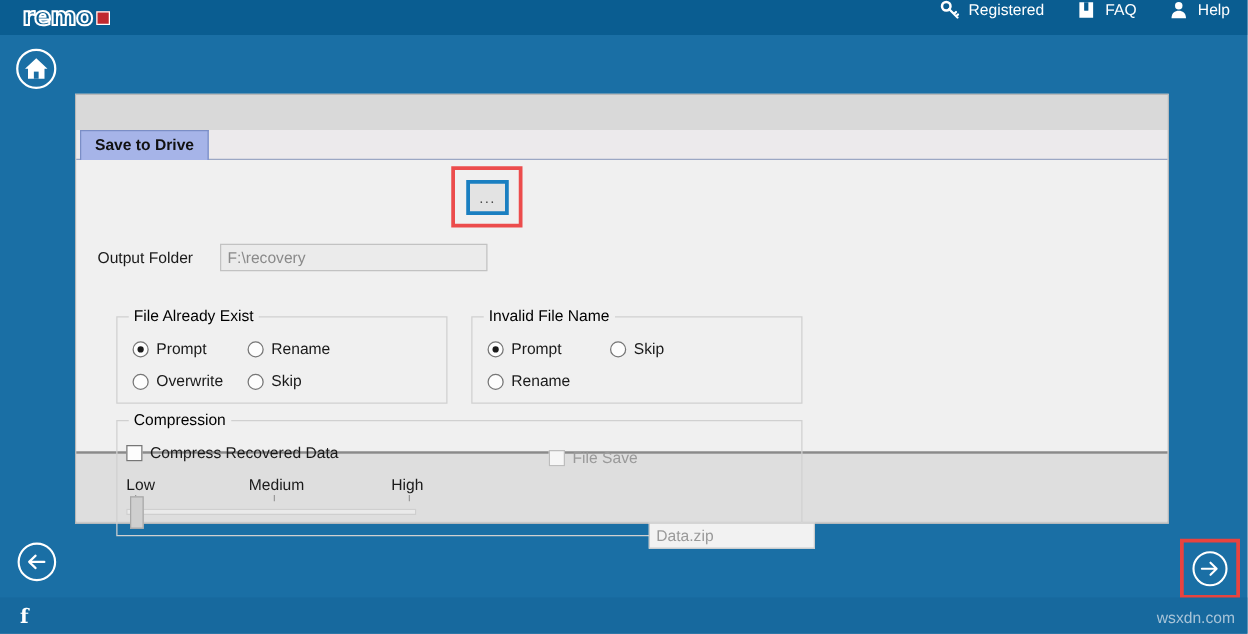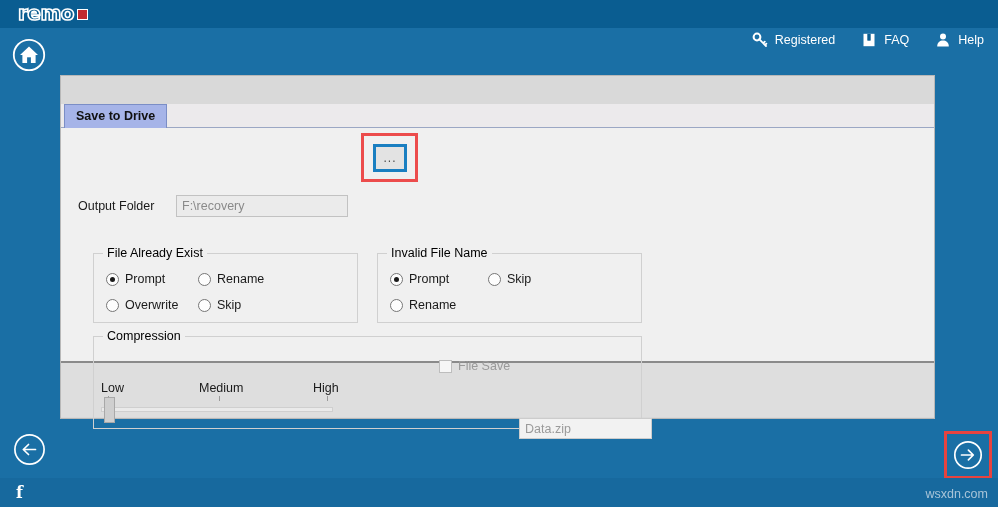--- a/index.html
+++ b/index.html
@@ -26,21 +26,21 @@
     color: transparent;
     -webkit-text-stroke: 1.6px #ffffff;
     line-height: 20px;
   }
   .logo-square {
     width: 11px; height: 11px; background: #c0292f; margin-bottom: 3px;
     border: 1.5px solid #ffffff;
   }
 
   .topnav { position: absolute; right: 14px; top: 0; height: 28px;
-            display: flex; align-items: flex-end; gap: 26px; margin-top: 20px; }
+            display: flex; align-items: flex-start; gap: 26px; }
   .topnav-item { display: flex; align-items: center; gap: 7px;
                  color: #ffffff; font-size: 12.5px; cursor: pointer; }
   .topnav-icon { width: 16px; height: 16px; display: block; }
 
   
   .home-btn { position: absolute; left: 12px; top: 38px;
               width: 34px; height: 34px; cursor: pointer; }
 
   
   .panel {
@@ -74,21 +74,21 @@
     border-bottom: 2px solid #8a8a8a;
     position: relative;
   }
   .panel-footer { height: 54px; background: #dedede; }
 
   
   .row-output { position: absolute; left: 17px; top: 67px;
                 display: flex; align-items: center; gap: 16px; }
   .label-output { font-size: 12.5px; color: #1a1a1a; width: 82px; }
   .input-output {
-    width: 172px; height: 22px;
+    width: 214px; height: 22px;
     background: #ebebeb; border: 1px solid #c2c2c2;
     font-size: 12.5px; color: #8a8a8a;
     padding: 0 5px; font-family: "Liberation Sans", sans-serif;
   }
 
   .browse-wrap { position: absolute; left: 361px; top: 133px;
                  width: 57px; height: 49px;
                  border: 3px solid #ec4c4c; }
   .browse-btn {
     position: absolute; left: 9px; top: 8px;
@@ -268,20 +268,24 @@
       </div>
       <div class="radio-item" style="left:12px; top:44px;">
         <span class="radio-mark"></span>
         <span>Rename</span>
       </div>
     </div>
 
     <div class="groupbox" id="gb-compr">
       <span class="gb-title">Compression</span>
 
+      <div class="check-item" style="left:7px; top:18px;">
+        <span class="check-mark"></span>
+        <span>Compress Recovered Data</span>
+      </div>
 
       <div class="check-item disabled" style="left:345px; top:22px;">
         <span class="check-mark"></span>
         <span>File Save</span>
       </div>
 
       <input class="input-filename" type="text" readonly="" disabled="" value="Data.zip" style="">
 
       <div class="slider-wrap">
         <div class="slider-labels">

